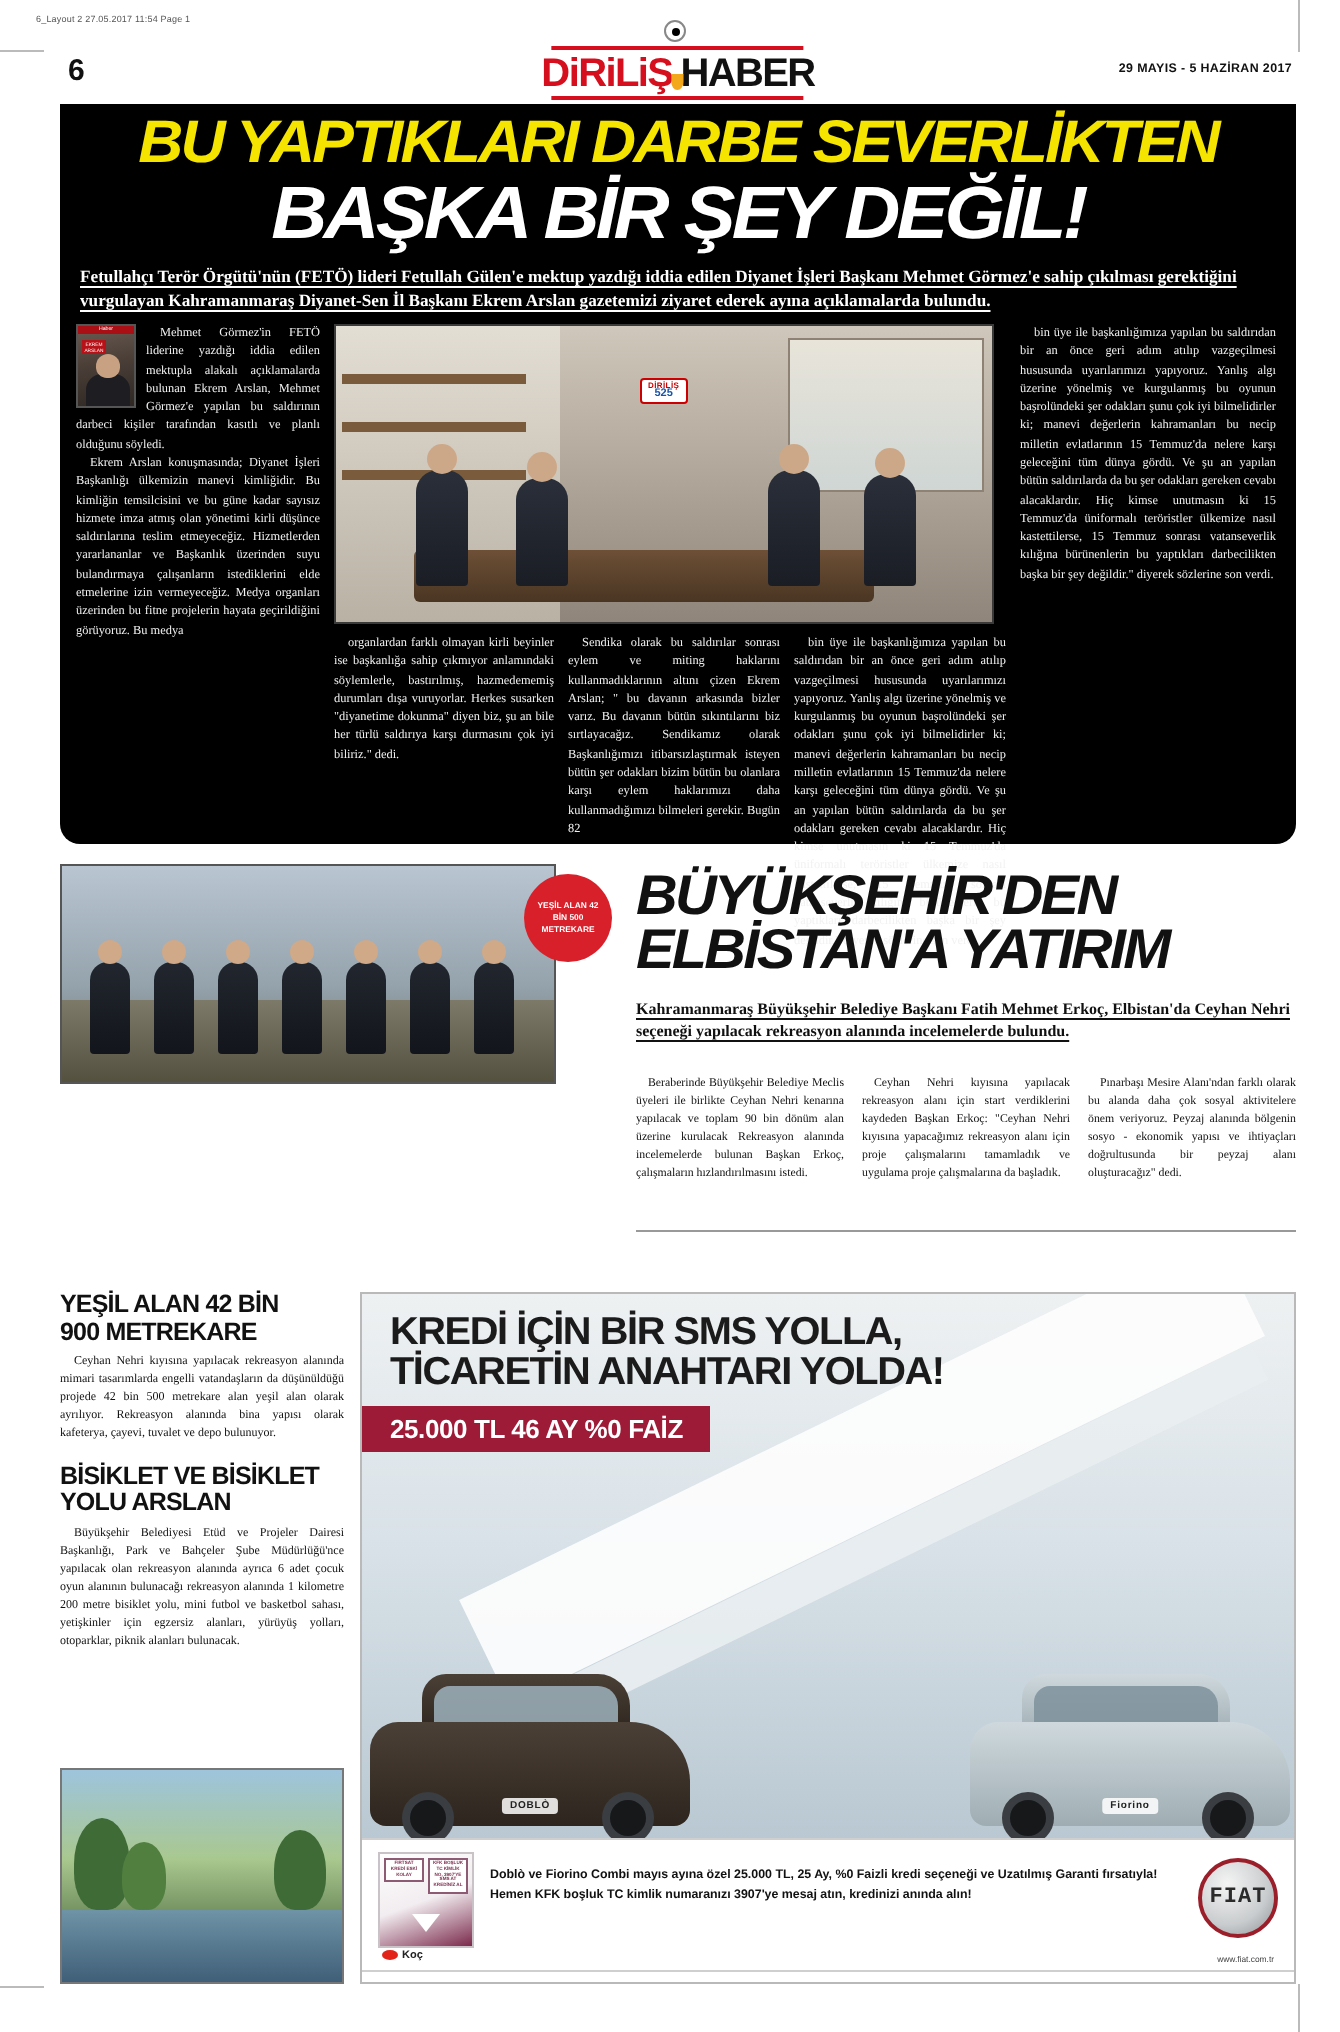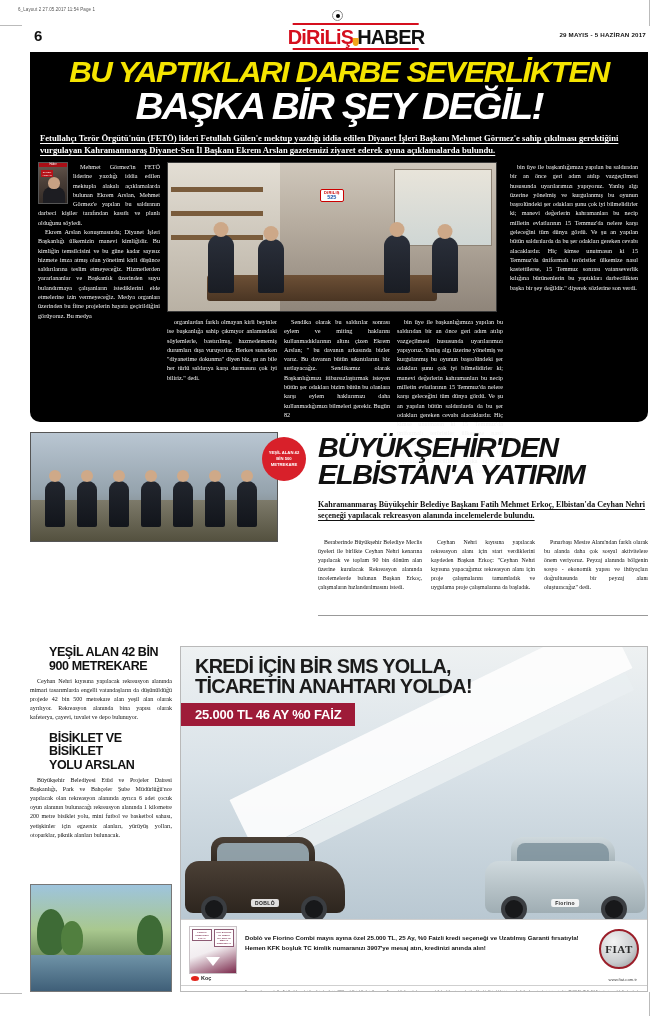--- a/index.html
+++ b/index.html
@@ -39,21 +39,20 @@
   .folio {
     position: absolute; left: 4px; top: 1px;
     font-family: "Liberation Sans", sans-serif;
     font-weight: bold; font-size: 15px; color: #111;
   }
   .logo {
     position: absolute; left: 50%; top: 0; transform: translateX(-50%);
     font-family: "Liberation Sans", sans-serif;
     font-weight: bold; font-size: 20px; letter-spacing: -.8px;
     white-space: nowrap;
-    margin-left: 17px;
   }
   .logo .d1 { color: #d50f1e; }
   .logo .d2 { color: #111; }
   .logo .dot {
     display: inline-block; width: 6px; height: 8px;
     background: #f3a81c; border-radius: 0 0 50% 50%;
     position: relative; top: 2px; margin: 0 -1px;
   }
   .logo-rule {
     position: absolute; left: 50%; transform: translateX(-50%);
@@ -217,21 +216,21 @@
     color: #111; font-size: 5.9px; line-height: 1.52;
     text-align: justify; text-indent: 6px;
   }
   .mid-cols .mcol { width: 111px; }
   .rule-mid { position: absolute; left: 288px; top: 183px; right: 0; height: .6px; background: #999; }
 
   
   .left-lower { position: absolute; left: 30px; top: 646px; width: 142px; }
   .sub-head {
     font-family: "Liberation Sans", sans-serif; font-weight: bold;
-    font-size: 12.5px; line-height: 1.08; color: #111; letter-spacing: -.4px; margin-left: 19px;
+    font-size: 12.5px; line-height: 1.08; color: #111; letter-spacing: -.4px;
   }
   .left-lower p {
     font-family: "Liberation Serif", serif;
     font-size: 6px; line-height: 1.52; text-align: justify;
     text-indent: 7px; color: #111; margin-top: 4px;
   }
   .sub-head.second { margin-top: 9px; }
   .river-photo {
     position: absolute; left: 30px; top: 884px; width: 142px; height: 108px;
     background: linear-gradient(180deg,#9ec4dd 0%,#a9c88f 42%,#6e8c5c 70%,#4c6b80 100%);
@@ -339,21 +338,21 @@
     font-size: 6.2px; line-height: 1.55; font-weight: bold; color: #111;
     padding-top: 7px;
   }
   .fiat-logo {
     width: 40px; height: 40px; border-radius: 50%;
     background: radial-gradient(circle at 35% 30%, #f4f4f4, #c9ccce 60%, #8d9194 100%);
     border: 2.5px solid #9b1f2a; position: relative; margin-top: 3px;
   }
   .fiat-logo span {
     position: absolute; inset: 0; display: flex; align-items: center; justify-content: center;
-    font-family: Liberation Serif, serif; font-weight: bold;
+    font-family: Liberation Mono, monospace; font-weight: bold;
     font-size: 11px; color: #2b2b2b; letter-spacing: .5px;
   }
   .koc-mark {
     position: absolute; left: 10px; bottom: 4px;
     font-family: "Liberation Sans", sans-serif; font-size: 5.5px;
     font-weight: bold; color: #222;
   }
   .koc-mark i {
     display: inline-block; width: 8px; height: 5px; background: #e2231a;
     border-radius: 50%; margin-right: 2px; vertical-align: -1px;

